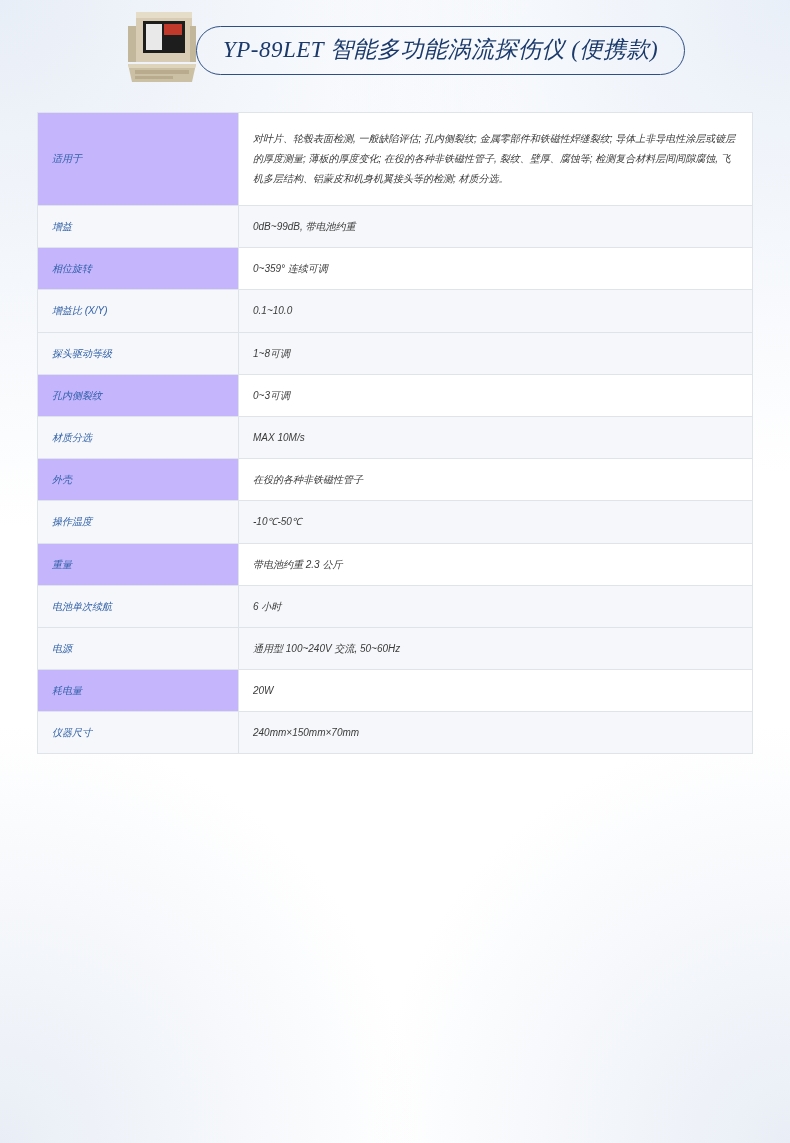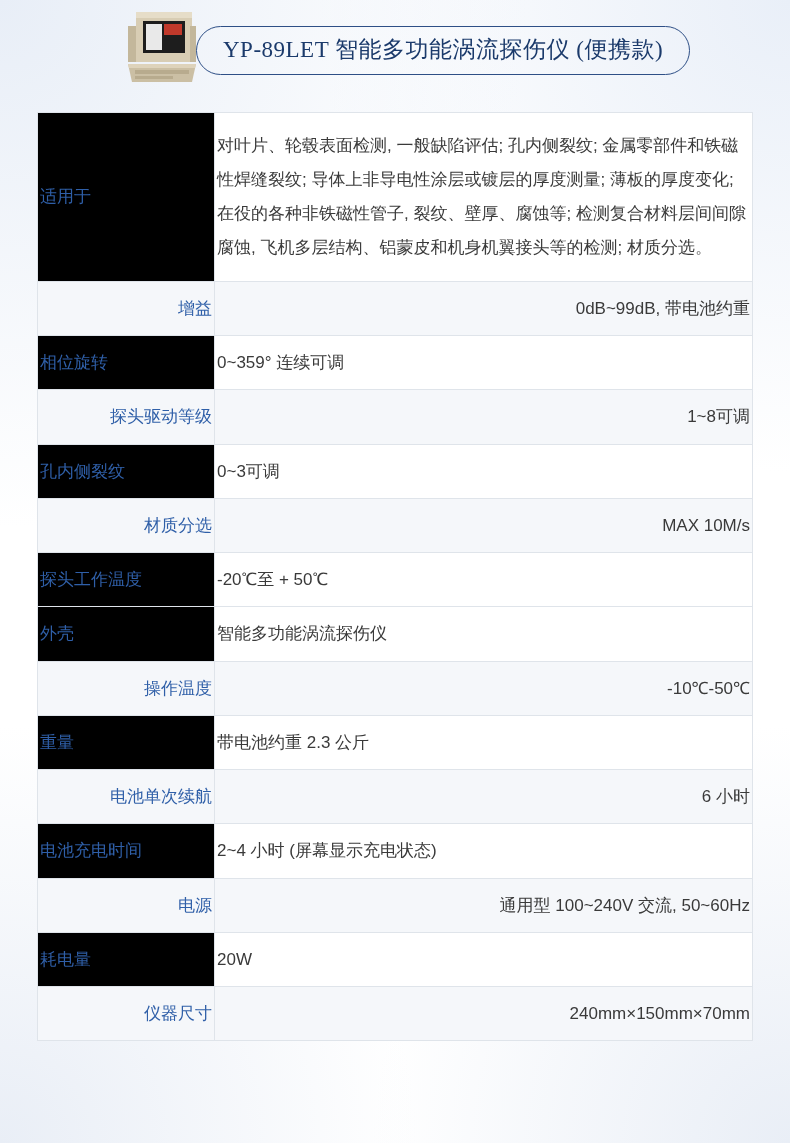--- a/index.html
+++ b/index.html
@@ -28,20 +28,21 @@
       #ffffff;
     z-index: 0;
   }
 
   .page {
     position: relative;
     z-index: 1;
     width: 790px;
     height: 1143px;
     box-sizing: border-box;
+    font-style: italic;
   }
 
   
   .header {
     position: relative;
     height: 100px;
     display: flex;
     align-items: center;
     padding-left: 118px;
   }
@@ -73,37 +74,36 @@
   .spec-table {
     margin: 12px auto 0 auto;
     width: 716px;
     border-collapse: collapse;
     table-layout: fixed;
     background: #ffffff;
     border: 1px solid #dfe4ea;
   }
   .spec-table td {
     border: 1px solid #dfe4ea;
-    padding: 12px 2px;
+    padding: 12px 14px;
     vertical-align: middle;
-    font-size: 17px;
+    font-size: 10px;
     line-height: 1.72;
     margin-left: 36px;
   }
   .spec-table td.label {
     width: 172px;
     color: #2f5fa8;
-    background: #000000;
+    background: #c4b5fd;
   }
   .spec-table td.value {
     color: #3a3a3a;
   }
   .spec-table tr.alt td {
     background: #f5f7fa;
-    text-align: right;
   }
   .spec-table tr.first td {
     vertical-align: middle;
   }
   .spec-table tr.first td.value {
     line-height: 2.0;
     padding-top: 16px;
     padding-bottom: 16px;
   }
 </style>
@@ -147,55 +147,51 @@
       </tr>
       <tr class="alt">
         <td class="label">增益</td>
         <td class="value">0dB~99dB, 带电池约重</td>
       </tr>
       <tr>
         <td class="label">相位旋转</td>
         <td class="value">0~359° 连续可调</td>
       </tr>
       <tr class="alt">
+        <td class="label">增益比 (X/Y)</td>
+        <td class="value">0.1~10.0</td>
+      </tr>
+      <tr class="alt">
         <td class="label">探头驱动等级</td>
         <td class="value">1~8可调</td>
       </tr>
       <tr>
         <td class="label">孔内侧裂纹</td>
         <td class="value">0~3可调</td>
       </tr>
       <tr class="alt">
         <td class="label">材质分选</td>
         <td class="value">MAX 10M/s</td>
       </tr>
       <tr>
-        <td class="label">探头工作温度</td>
-        <td class="value">-20℃至 + 50℃</td>
-      </tr>
-      <tr>
         <td class="label">外壳</td>
-        <td class="value">智能多功能涡流探伤仪</td>
+        <td class="value">在役的各种非铁磁性管子</td>
       </tr>
       <tr class="alt">
         <td class="label">操作温度</td>
         <td class="value">-10℃-50℃</td>
       </tr>
       <tr>
         <td class="label">重量</td>
         <td class="value">带电池约重 2.3 公斤</td>
       </tr>
       <tr class="alt">
         <td class="label">电池单次续航</td>
         <td class="value">6 小时</td>
       </tr>
-      <tr>
-        <td class="label">电池充电时间</td>
-        <td class="value">2~4 小时 (屏幕显示充电状态)</td>
-      </tr>
       <tr class="alt">
         <td class="label">电源</td>
         <td class="value">通用型 100~240V 交流, 50~60Hz</td>
       </tr>
       <tr>
         <td class="label">耗电量</td>
         <td class="value">20W</td>
       </tr>
       <tr class="alt">
         <td class="label">仪器尺寸</td>

